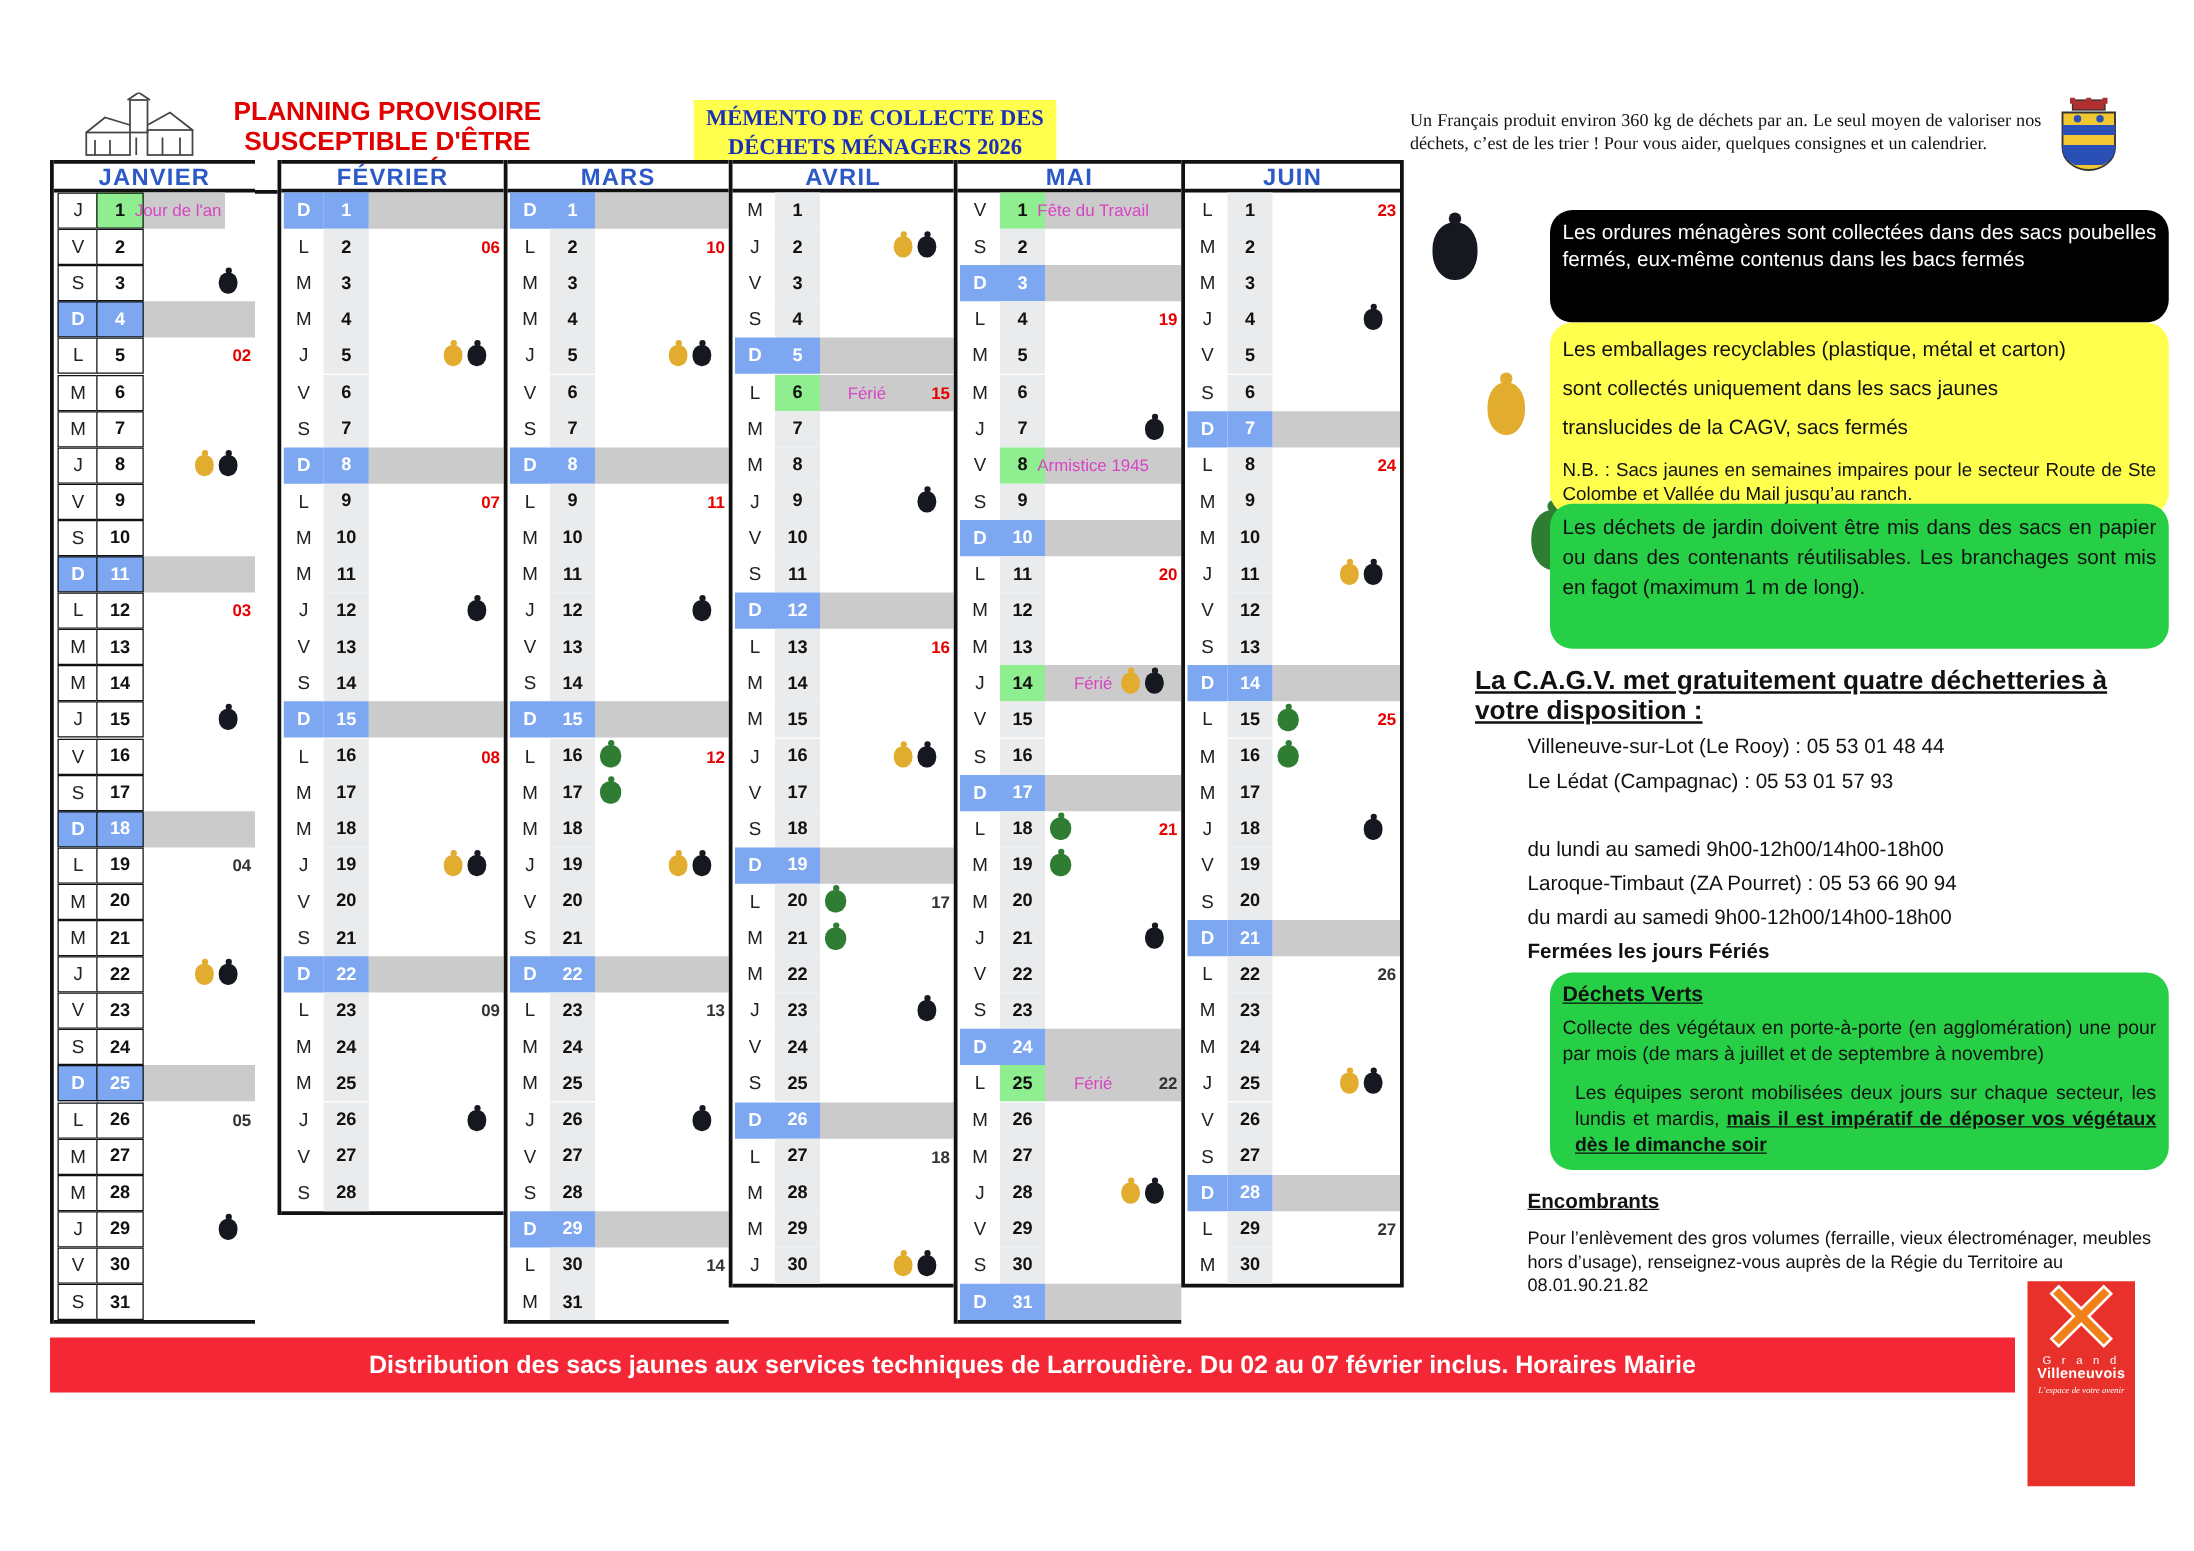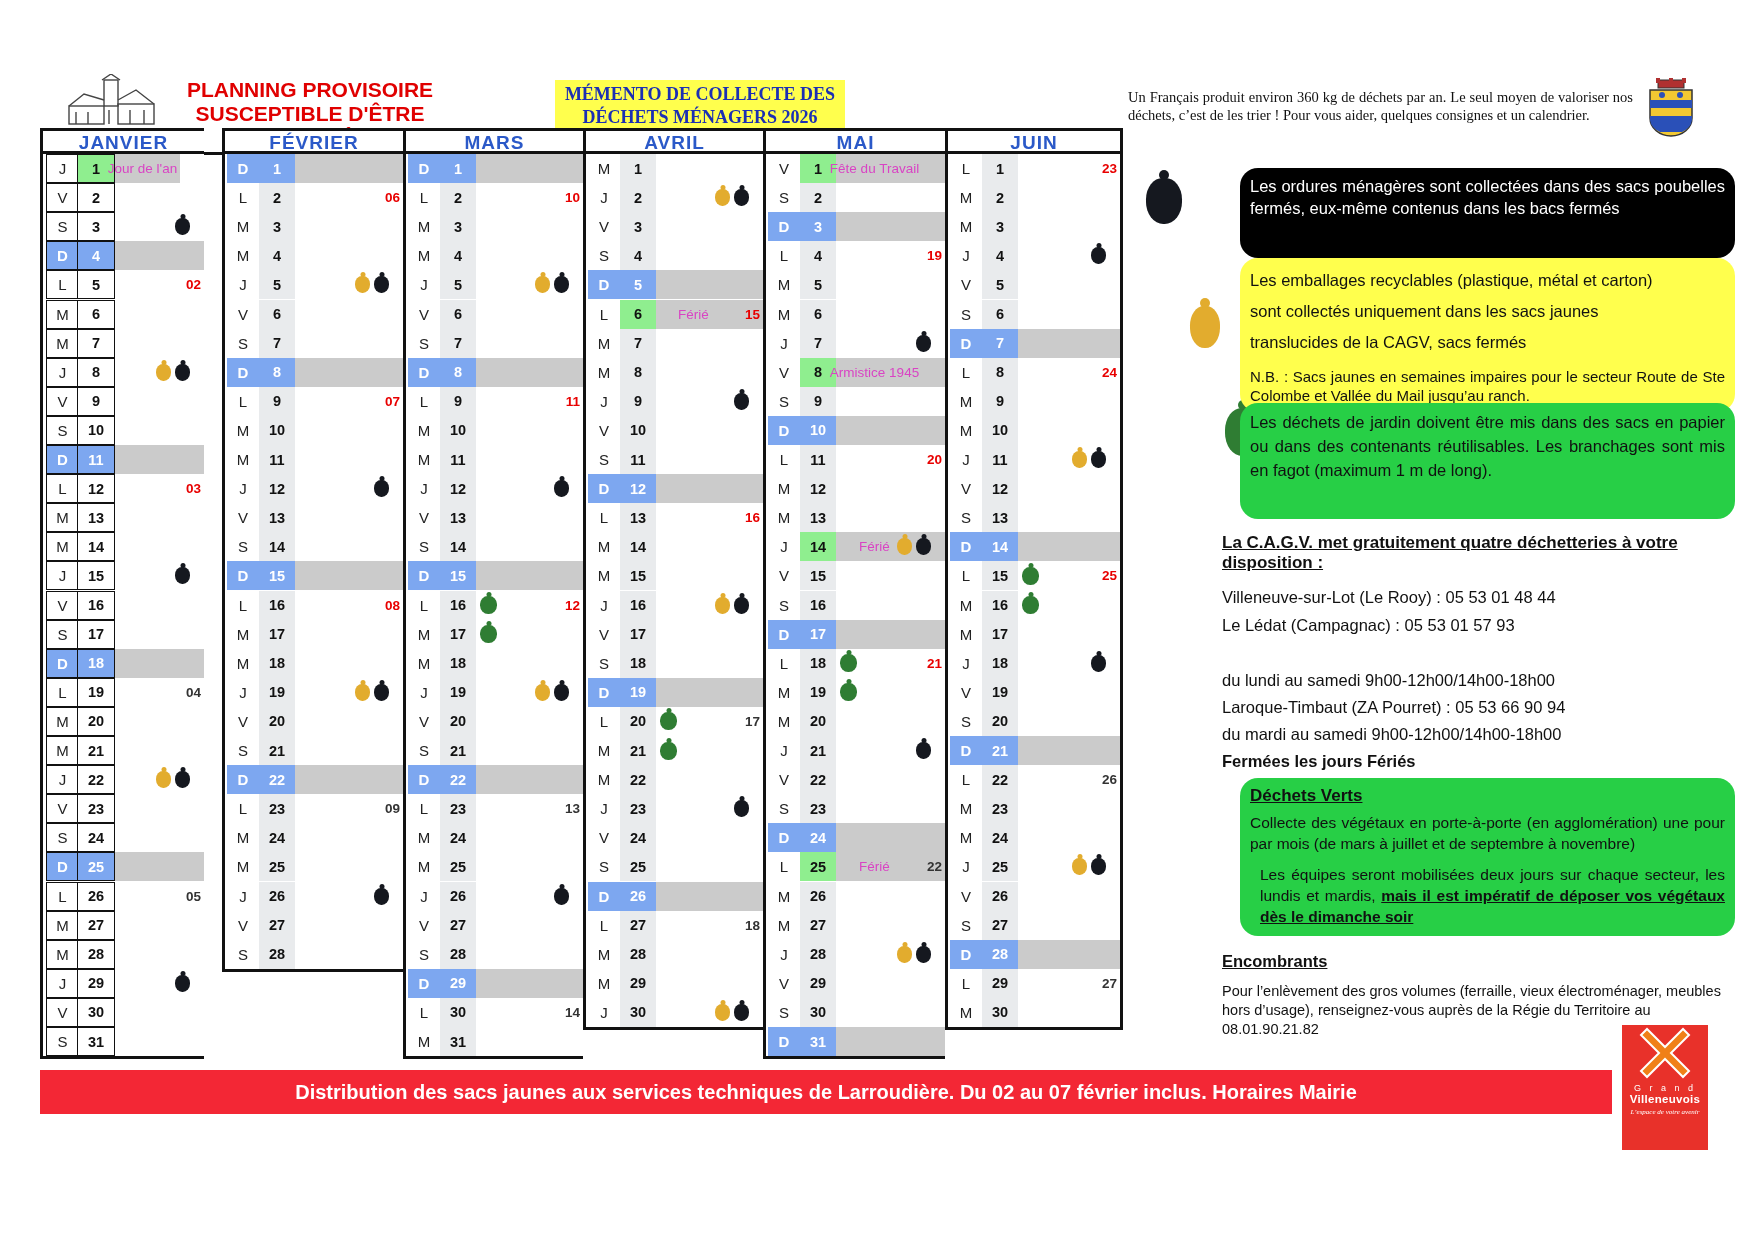--- a/index.html
+++ b/index.html
@@ -61,31 +61,31 @@
 
   
   .panel{position:absolute;left:1240px;width:495px;box-sizing:border-box;padding:7px 10px;
          font-size:16.5px;line-height:22px;text-align:justify;border-radius:18px;}
   .p-black{background:#000;color:#fff;}
   .p-yellow{background:#ffff4d;color:#111;padding-top:2px;}
   .p-green{background:#27cf46;color:#111;}
   .p-yellow .sp{margin:9px 0;}
   .p-yellow .nb{font-size:15px;line-height:19px;margin-top:14px;}
   .h-u{font-weight:bold;text-decoration:underline;font-size:17px;}
-  .cagv{position:absolute;left:1222px;width:515px;font-size:17px;}
+  .cagv{position:absolute;left:1180px;width:515px;font-size:21px;}
   .entry{position:absolute;left:1222px;width:515px;font-size:16.5px;}
   .bold{font-weight:bold;}
   .bu{font-weight:bold;text-decoration:underline;}
   .enc-par{position:absolute;left:1222px;width:500px;font-size:14.5px;line-height:19px;}
 
   
   .banner{position:absolute;left:40px;top:1070px;width:1572px;height:44px;background:#f32735;
           color:#fff;font-weight:bold;font-size:20px;display:flex;align-items:center;
           justify-content:center;}
-  .logo{position:absolute;left:1622px;top:1025px;width:86px;height:125px;background:#e8312a;
+  .logo{position:absolute;left:1622px;top:1025px;width:86px;height:164px;background:#e8312a;
         display:flex;flex-direction:column;align-items:center;color:#fff;}
   .logo .grand{font-size:9px;letter-spacing:3px;margin-top:2px;}
   .logo .vn{font-size:11.5px;font-weight:bold;letter-spacing:0.3px;}
   .logo .tag{font-family:"Liberation Serif",serif;font-style:italic;font-size:7px;margin-top:3px;}
 </style>
 </head>
 <body>
 
 <div class="pg">
 

